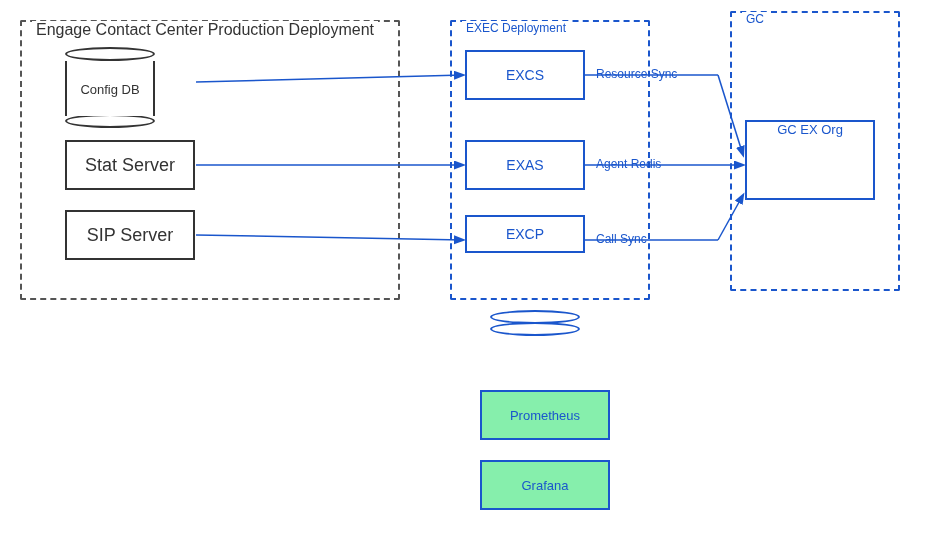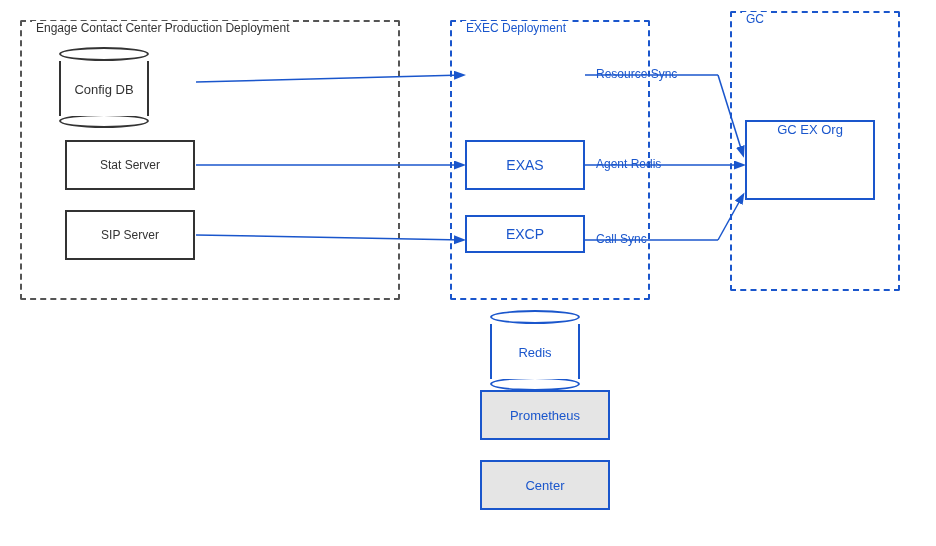--- a/index.html
+++ b/index.html
@@ -26,21 +26,21 @@
       position: absolute;
       top: 20px; left: 20px;
       width: 380px;
       height: 280px;
       border: 2px dashed #555;
       border-radius: 2px;
     }
     .engage-label {
       position: absolute;
       top: -1px; left: 10px;
-      font-size: 12px;
+      font-size: 16px;
       color: #333;
       background: #fff;
       padding: 0 4px;
     }
 
     
     .exec-box {
       position: absolute;
       top: 20px; left: 450px;
       width: 200px;
@@ -78,21 +78,21 @@
 
     
     .rect-box {
       position: absolute;
       border: 2px solid #333;
       background: #fff;
       display: flex;
       align-items: center;
       justify-content: center;
       color: #333;
-      font-size: 12px;
+      font-size: 18px;
     }
 
     
     .cylinder {
       position: absolute;
       display: flex;
       flex-direction: column;
       align-items: center;
       justify-content: center;
     }
@@ -158,21 +158,21 @@
       align-items: flex-start;
       justify-content: center;
       color: #1a56cc;
       font-size: 13px;
     }
 
     
     .bottom-rect {
       position: absolute;
       border: 2px solid #1a56cc;
-      background: #e5e5e5;
+      background: #86efac;
       display: flex;
       align-items: center;
       justify-content: center;
       color: #1a56cc;
       font-size: 13px;
     }
 
     
     svg.arrows {
       position: absolute;
@@ -199,63 +199,63 @@
   </div>
 
   <div class="exec-box">
     <span class="exec-label">EXEC Deployment</span>
   </div>
 
   <div class="gc-box">
     <span class="gc-label">GC</span>
   </div>
 
-  <div class="cylinder" style="top: 47px; left: 59px;">
+  <div class="cylinder" style="top: 47px; left: 65px;">
     <div class="cylinder-top"></div>
     <div class="cylinder-body">
       <span class="cylinder-label">Config DB</span>
     </div>
     <div class="cylinder-bottom"></div>
   </div>
 
   <div class="rect-box" style="top: 140px; left: 65px; width: 130px; height: 50px;">
     <span>Stat Server</span>
   </div>
 
   <div class="rect-box" style="top: 210px; left: 65px; width: 130px; height: 50px;">
     <span>SIP Server</span>
   </div>
 
+  <div class="blue-rect" style="top: 50px; left: 465px; width: 120px; height: 50px;">
+    <span>EXCS</span>
+  </div>
 
   <div class="blue-rect" style="top: 140px; left: 465px; width: 120px; height: 50px;">
     <span>EXAS</span>
   </div>
 
   <div class="blue-rect" style="top: 215px; left: 465px; width: 120px; height: 38px;">
     <span>EXCP</span>
   </div>
 
   <div class="gc-rect" style="top: 120px; left: 745px; width: 130px; height: 80px;">
     <span>GC EX Org</span>
   </div>
 
   <div class="cylinder" style="top: 310px; left: 490px;">
     <div class="cylinder-top" style="border-color: #1a56cc;"></div>
-    <div class="cylinder-body" style="border-color: #1a56cc; color: #1a56cc;">
-      <span style="position:absolute;top:50%;left:50%;transform:translate(-50%,-50%);color:#1a56cc;font-size:13px;white-space:nowrap;z-index:2;">Redis</span>
-    </div>
     <div class="cylinder-bottom" style="border-color: #1a56cc;"></div>
   </div>
 
   <div class="bottom-rect" style="top: 390px; left: 480px; width: 130px; height: 50px;">
     <span>Prometheus</span>
   </div>
 
   <div class="bottom-rect" style="top: 460px; left: 480px; width: 130px; height: 50px;">
-    <span>Center</span>
+    <span>Grafana</span>
   </div>
 
   <div class="sync-label" style="top: 67px; left: 596px;">Resource Sync</div>
   <div class="sync-label" style="top: 157px; left: 596px;">Agent Redis</div>
   <div class="sync-label" style="top: 232px; left: 596px; text-align: right;">Call Sync</div>
 
   <svg class="arrows">
     <defs>
       <marker id="arrowBlue" markerWidth="8" markerHeight="8" refX="6" refY="3" orient="auto">
         <path d="M0,0 L0,6 L8,3 z" fill="#1a56cc"></path>

